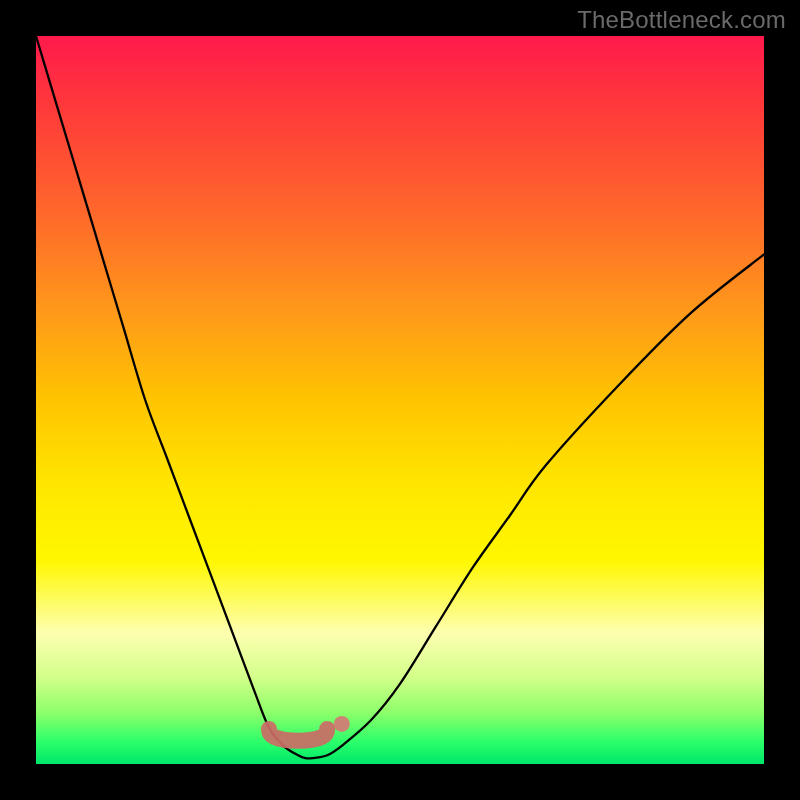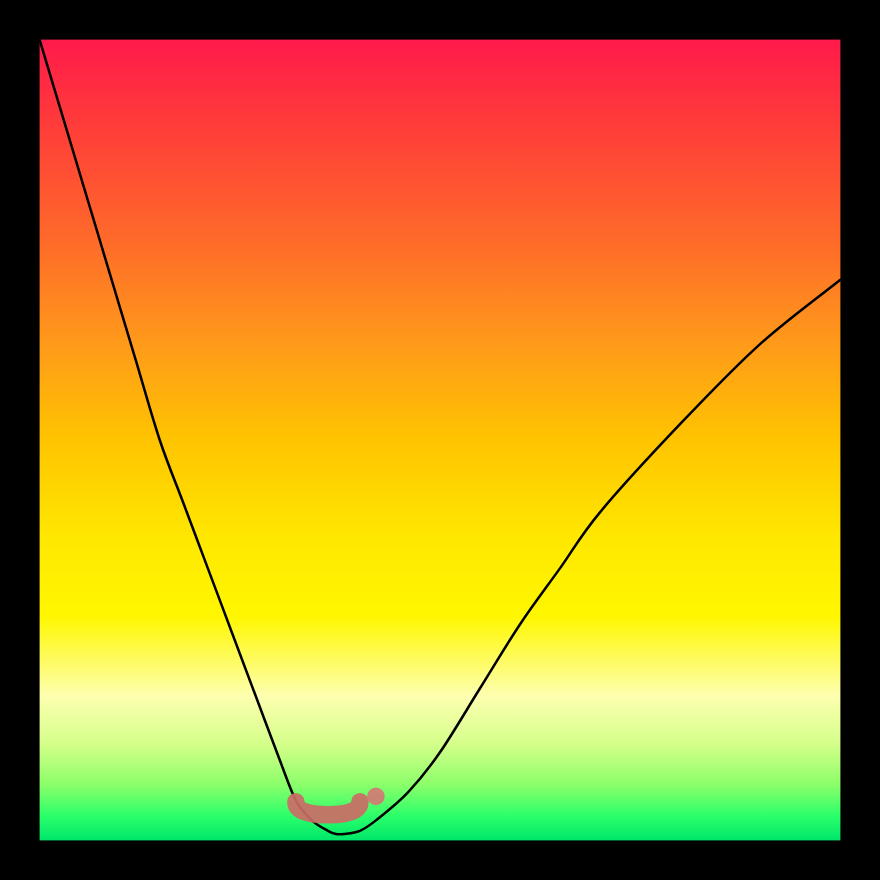--- a/index.html
+++ b/index.html
@@ -72,20 +72,21 @@
   }
   .best-dot {
     fill: #d47a74;
     opacity: 0.92;
   }
 </style>
 </head>
 <body>
 
 <div class="frame">
+  <div class="watermark">TheBottleneck.com</div>
 
   <div class="plot-area">
     <svg class="curve" viewBox="0 0 728 728">
       <path class="curve-path" d="M 0 0 C 3.64 12.133333333333326, 14.559999999999999 48.53333333333329, 21.84 72.79999999999995 C 29.12 97.06666666666662, 36.4 121.33333333333334, 43.68 145.60000000000002 C 50.96 169.8666666666667, 58.239999999999995 194.13333333333338, 65.52 218.40000000000003 C 72.8 242.66666666666669, 80.08 266.93333333333334, 87.36 291.2 C 94.64 315.46666666666664, 101.92 342.15999999999997, 109.2 364 C 116.48 385.84000000000003, 123.75999999999999 402.82666666666665, 131.04 422.24 C 138.32 441.65333333333336, 145.6 461.06666666666666, 152.88 480.48 C 160.16 499.8933333333334, 167.44 519.3066666666667, 174.72 538.72 C 182 558.1333333333333, 189.28 577.5466666666667, 196.56 596.96 C 203.84 616.3733333333333, 212.33333333333334 639.4266666666667, 218.4 655.2 C 224.46666666666667 670.9733333333334, 228.10666666666668 682.5, 232.96 691.6 C 237.81333333333333 700.7, 242.66666666666669 705.1893333333333, 247.52 709.8 C 252.37333333333333 714.4106666666667, 258.44 717.2013333333333, 262.08 719.264 C 265.71999999999997 721.3266666666667, 266.93333333333334 721.6906666666667, 269.36 722.176 C 271.7866666666667 722.6613333333333, 273 722.6613333333333, 276.64 722.176 C 280.28 721.6906666666667, 286.34666666666664 721.3266666666667, 291.2 719.264 C 296.05333333333334 717.2013333333333, 298.48 715.6239999999999, 305.76 709.8 C 313.03999999999996 703.976, 325.17333333333335 694.6333333333334, 334.88 684.32 C 344.58666666666664 674.0066666666667, 353.08 663.6933333333333, 364 647.92 C 374.92 632.1466666666666, 388.2666666666667 609.0933333333334, 400.40000000000003 589.6800000000001 C 412.53333333333336 570.2666666666668, 424.6666666666667 549.6400000000001, 436.8 531.44 C 448.93333333333334 513.24, 461.06666666666666 497.4666666666667, 473.2 480.48 C 485.3333333333333 463.49333333333334, 491.4 451.36, 509.59999999999997 429.52000000000004 C 527.8 407.68000000000006, 558.1333333333333 374.92, 582.4 349.44 C 606.6666666666666 323.96, 630.9333333333334 298.47999999999996, 655.2 276.64 C 679.4666666666667 254.79999999999998, 715.8666666666667 228.10666666666668, 728 218.40000000000003"></path>
       <path class="best-seg" d="M 232.96 692.88 Q 232.96 704.704, 262.08 704.704 Q 291.2 704.704, 291.2 692.88"></path>
       <circle class="best-dot" r="8" cx="305.76" cy="687.96"></circle>
     </svg>
   </div>
 </div>
 

